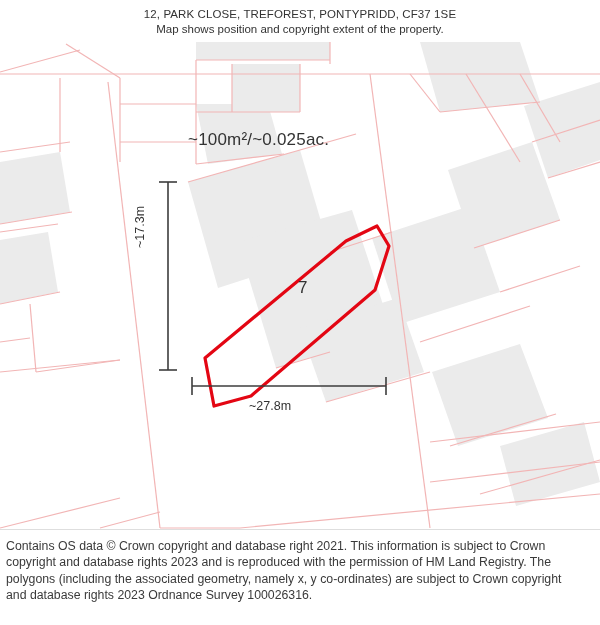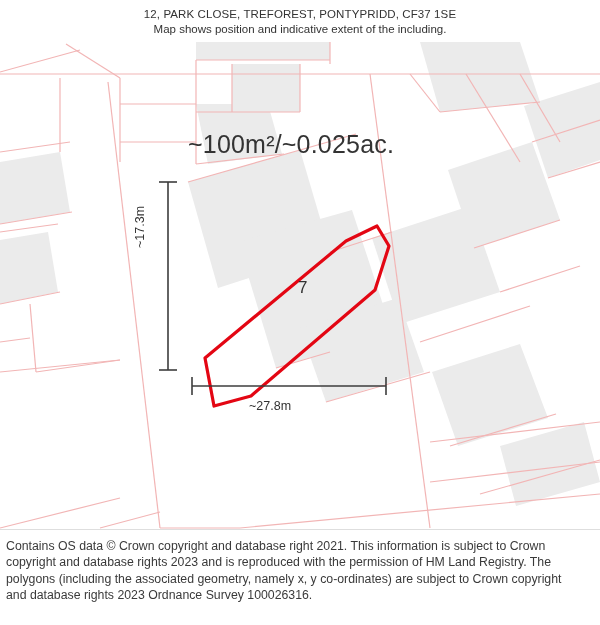--- a/index.html
+++ b/index.html
@@ -50,21 +50,21 @@
   .map-svg {
     position: absolute;
     left: 0;
     top: 0;
   }
   
   .area-label {
     position: absolute;
     left: 188px;
     top: 88px;
-    font-size: 25px;
+    font-size: 17px;
     color: #333333;
     letter-spacing: 0.2px;
   }
   .plot-number {
     position: absolute;
     left: 298px;
     top: 236px;
     font-size: 17px;
     color: #333333;
   }
@@ -105,21 +105,21 @@
     color: #3a3a3a;
   }
 </style>
 </head>
 <body>
 
 <div class="page">
 
   <div class="header">
     <div class="title">12, PARK CLOSE, TREFOREST, PONTYPRIDD, CF37 1SE</div>
-    <div class="subtitle">Map shows position and indicative extent of the including.</div>
+    <div class="subtitle">Map shows position and copyright extent of the property.</div>
   </div>
 
   <div class="map-wrap">
     <svg class="map-svg" width="600" height="487" viewBox="0 0 600 487">
 
       <g fill="#ebebeb" stroke="none">
         <polygon points="196,0 330,0 330,18 196,18"></polygon>
         <polygon points="232,22 300,22 300,70 232,70"></polygon>
         <polygon points="420,0 520,0 540,60 440,70"></polygon>
         <polygon points="196,62 268,62 282,112 208,122"></polygon>

